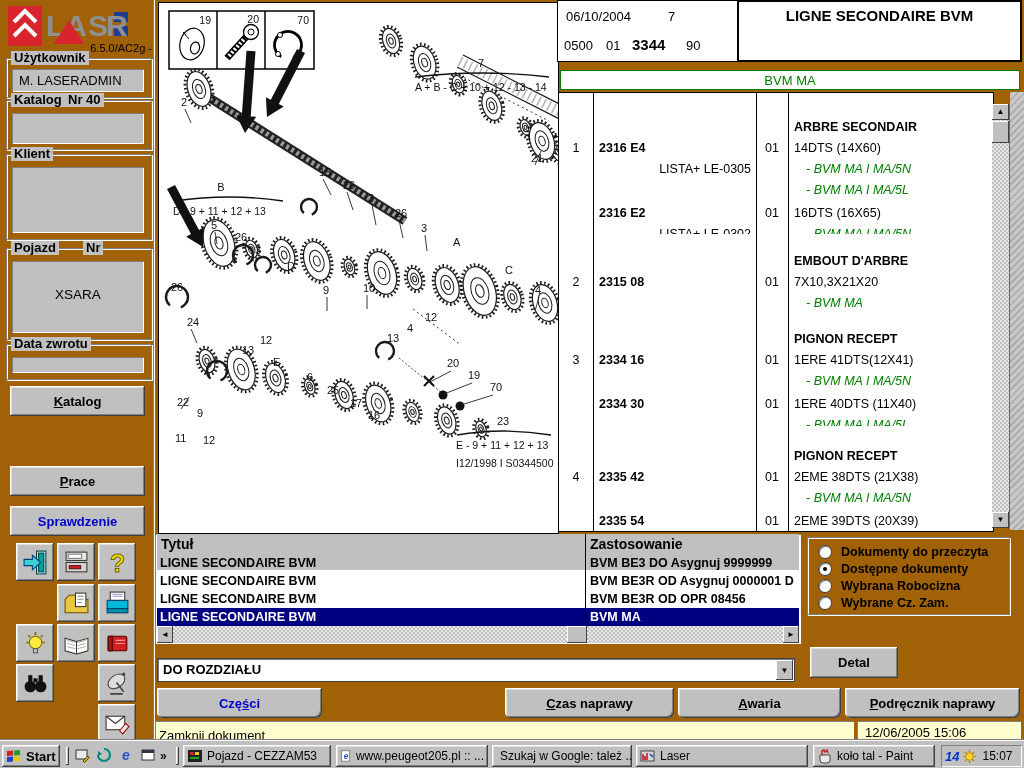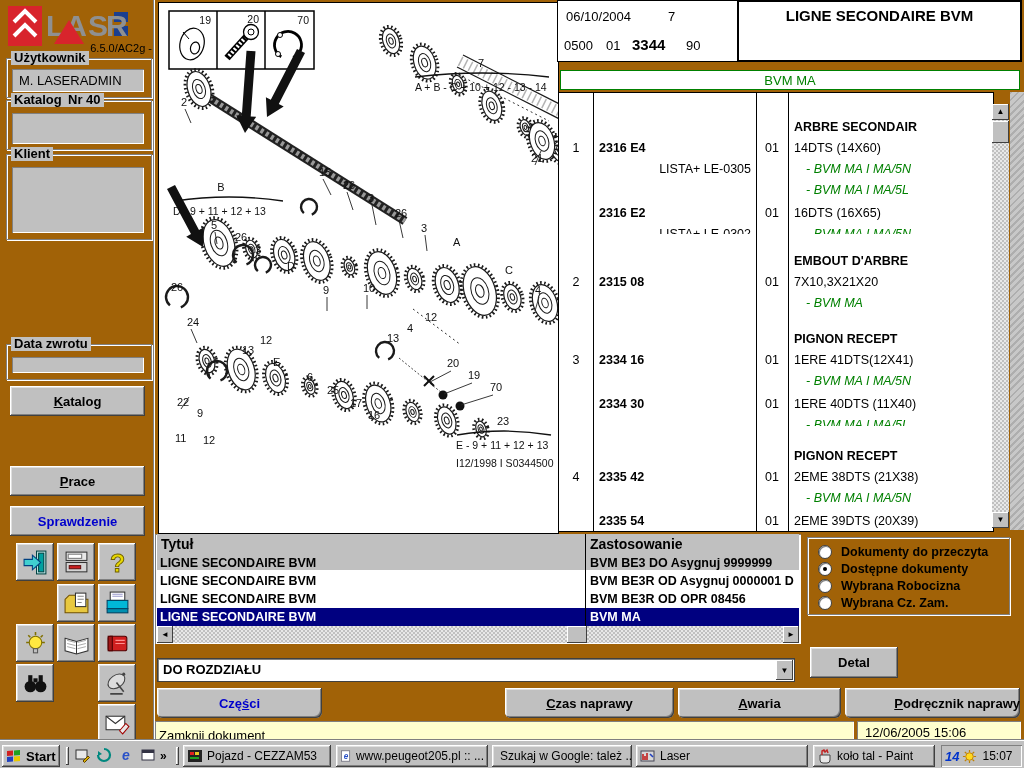--- a/index.html
+++ b/index.html
@@ -80,20 +80,27 @@
       <span class="glabel" style="left:4px;">Katalog</span>
       <span class="glabel" style="left:58px;">Nr 40</span>
       <div class="abs sunken-lite" style="left:5px;top:12px;width:132px;height:31px;background:#c0c0c0;"></div>
     </div>
 
     <div class="abs group" style="left:6px;top:154px;width:144px;height:84px;">
       <span class="glabel" style="left:4px;">Klient</span>
       <div class="abs sunken-lite" style="left:5px;top:12px;width:132px;height:66px;background:#c0c0c0;"></div>
     </div>
 
+    <div class="abs group" style="left:6px;top:248px;width:144px;height:90px;">
+      <span class="glabel" style="left:4px;">Pojazd</span>
+      <span class="glabel" style="left:76px;">Nr</span>
+      <div class="abs sunken-lite" style="left:5px;top:12px;width:132px;height:72px;background:#c0c0c0;">
+        <div style="text-align:center;margin-top:26px;font-size:13.5px;">XSARA</div>
+      </div>
+    </div>
 
     <div class="abs group" style="left:6px;top:344px;width:144px;height:34px;">
       <span class="glabel" style="left:4px;">Data zwrotu</span>
       <div class="abs sunken-lite" style="left:5px;top:12px;width:132px;height:16px;background:#c0c0c0;"></div>
     </div>
 
     <div class="abs btn raised" id="nav0" style="left:10px;top:386px;width:135px;height:30px;">
         <span><u>K</u>atalog</span>
       </div>
     <div class="abs btn raised" id="nav2" style="left:10px;top:466px;width:135px;height:30px;">
@@ -583,21 +590,21 @@
           <span class="rdot"></span>
         </span>
         <span>Dostępne dokumenty</span>
       </div>
       <div class="ropt" style="top: 40px;">
         <span class="rcirc"></span>
         <span>Wybrana Robocizna</span>
       </div>
       <div class="ropt" style="top: 57px;">
         <span class="rcirc"></span>
-        <span>Wybrana Cz. Zam.</span>
+        <span>Wybrane Cz. Zam.</span>
       </div>
     </div>
 
   <div class="abs btn raised" style="left:810px;top:647px;width:88px;height:31px;">
     <span>Detal</span>
   </div>
 
   <div class="abs sunken-lite" style="left:157px;top:658px;width:638px;height:24px;background:#fff;border:1px solid #404040;box-sizing:border-box;">
     <span style="position:absolute;left:5px;top:3px;font-size:13px;font-weight:bold;">DO ROZDZIAŁU</span>
     <div class="abs raised-thin" style="right:1px;top:1px;width:17px;height:20px;display:flex;align-items:center;justify-content:center;">
@@ -608,21 +615,21 @@
   <div class="abs" id="tabs-row" style="left:0;top:688px;width:1024px;height:30px;">
       <div class="tab raised" style="left: 157px; width: 165px; color: rgb(0, 0, 204);">
         <span>Czę<u>ś</u>ci</span>
       </div>
       <div class="tab raised" style="left: 505px; width: 169px;">
         <span><u>C</u>zas naprawy</span>
       </div>
       <div class="tab raised" style="left: 678px; width: 163px;">
         <span><u>A</u>waria</span>
       </div>
-      <div class="tab raised" style="left: 845px; width: 175px; justify-content: flex-end;">
+      <div class="tab raised" style="left: 845px; width: 175px;">
         <span><u>P</u>odręcznik naprawy</span>
       </div>
     </div>
 
   <div class="abs sunken-lite" style="left:155px;top:721px;width:699px;height:19px;background:#ffffce;overflow:hidden;">
     <div style="padding:7px 0 0 4px;font-size:13px;">Zamknij dokument</div>
   </div>
   <div class="abs sunken-lite" style="left:857px;top:721px;width:164px;height:19px;background:#ffffce;overflow:hidden;">
     <div style="padding:4px 0 0 8px;font-size:13px;">12/06/2005  15:06</div>
   </div>

